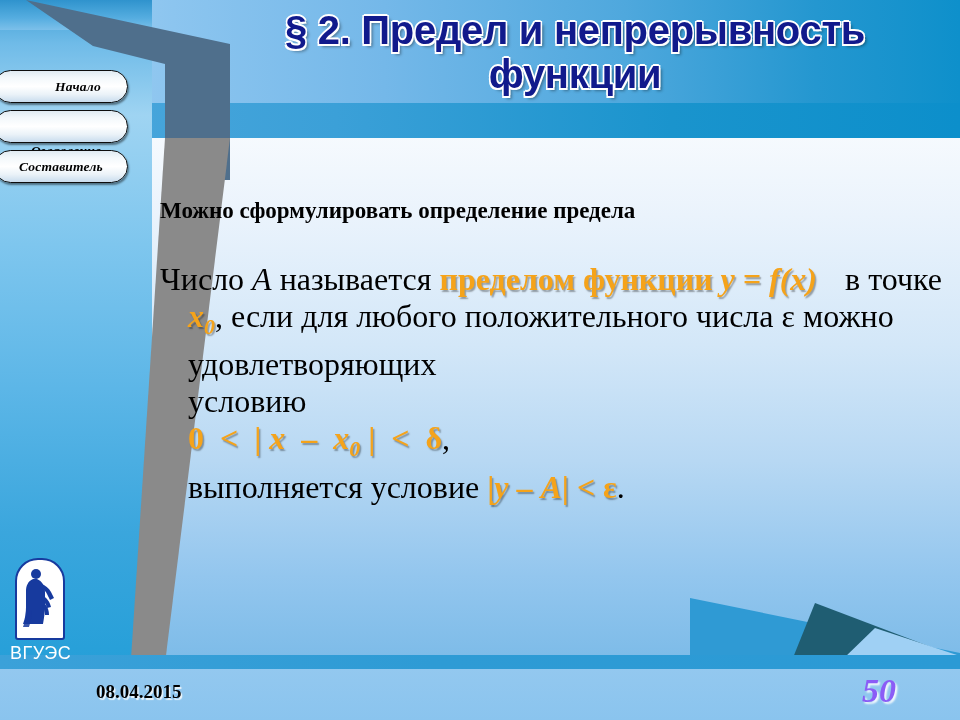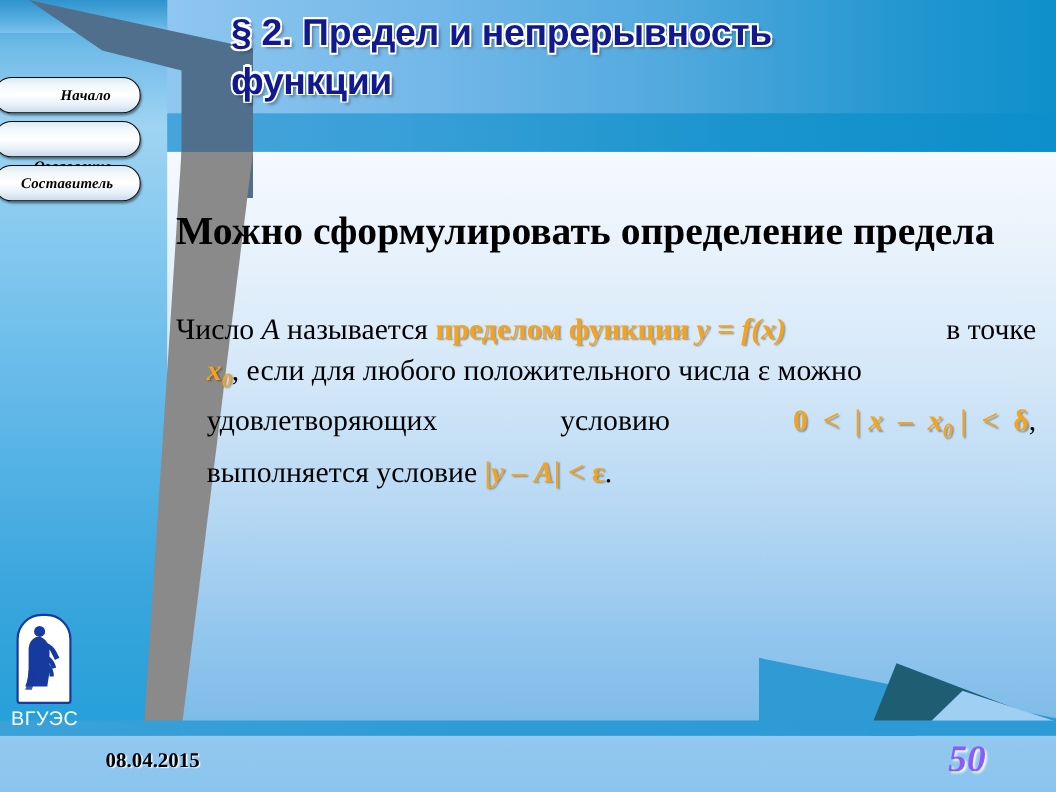--- a/index.html
+++ b/index.html
@@ -143,24 +143,24 @@
   .nav-btn.b1 span { padding-left: 34px; }
   .nav-btn.b2 span { padding-left: 10px; margin-top: 48px; }
   .nav-btn.b3 span { padding-left: 0px; }
 
   
   .title {
     position: absolute;
     left: 210px;
     top: 8px;
     width: 730px;
-    text-align: left;
+    text-align: center;
     font-family: "Liberation Sans", sans-serif;
     font-weight: bold;
-    font-size: 34px;
+    font-size: 40px;
     line-height: 44px;
     color: #111a8c;
     letter-spacing: -0.3px;
     text-shadow:
       -1.5px -1.5px 0 #ffffff,
        1.5px -1.5px 0 #ffffff,
       -1.5px  1.5px 0 #ffffff,
        1.5px  1.5px 0 #ffffff,
        0px   -2px   0 #ffffff,
        3px    3px   3px rgba(0,0,0,0.35);
@@ -177,41 +177,41 @@
   .para {
     font-family: "Liberation Serif", serif;
     font-size: 27.5px;
     line-height: 38px;
     text-align: justify;
     text-indent: 0;
     padding-left: 0;
   }
   .para.p1 {
     font-weight: bold;
-    font-size: 36px;
+    font-size: 23px;
     line-height: 41px;
   }
   .para.p1 .ln { display: block; text-align: justify; }
   .para.p2 {
-    margin-top: 50px;
+    margin-top: 30px;
     font-weight: normal;
-    font-size: 27px;
+    font-size: 32px;
     line-height: 37px;
   }
   .ln {
     display: block;
     white-space: nowrap;
   }
   .ln.ind { padding-left: 28px; }
   .ln.just {
     display: flex;
     justify-content: space-between;
     white-space: nowrap;
   }
-  .ln.just.ind { padding-left: 28px; width: calc(100% - 28px); }
+  .ln.just.ind { padding-left: 28px; width: calc(100% - 28px); flex-direction: column; }
 
   .it { font-style: italic; }
   .hl {
     color: #F5A31A;
     font-weight: bold;
     font-style: italic;
     text-shadow: 1.5px 1.5px 1.5px rgba(0,0,0,0.35);
   }
   .hl-r {
     color: #F5A31A;

